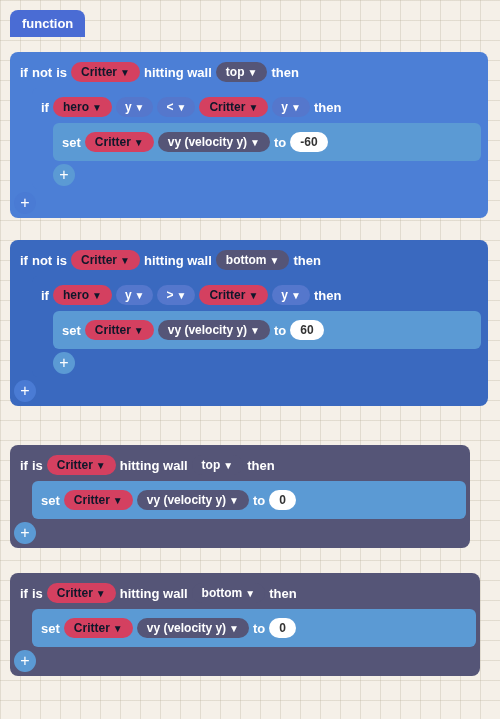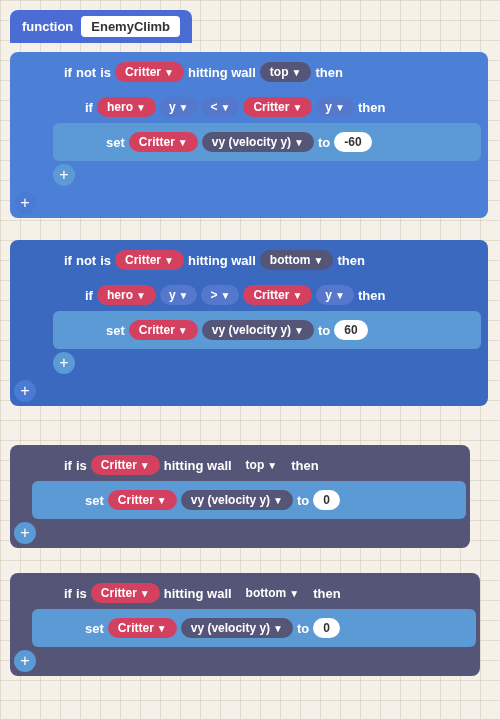--- a/index.html
+++ b/index.html
@@ -48,32 +48,31 @@
       font-weight: bold;
     }
 
     .block-row {
       display: flex;
       align-items: center;
       flex-wrap: wrap;
       gap: 4px;
       padding: 4px 6px;
       min-height: 32px;
-      margin-left: 44px;
     }
 
     .kw {
       color: white;
       font-size: 13px;
       font-weight: bold;
     }
 
     .pill-red {
       background: #d44060;
-      color: #ffffff;
+      color: #0f172a;
       border-radius: 20px;
       padding: 3px 10px;
       font-size: 12px;
       font-weight: bold;
       display: flex;
       align-items: center;
       gap: 3px;
       cursor: pointer;
     }
     .pill-dark {
@@ -142,21 +141,20 @@
       line-height: 1;
     }
   </style>
 </head>
 <body>
 
 <div class="workspace">
 
   <div class="function-header">
     <span class="function-label">function</span>
-    <span class="function-name-badge">EnemyClimb</span>
   </div>
 
   <div style="position:absolute; top:52px; left:10px; width:478px; background:#4c7fd6; border-radius:8px; padding:4px;">
     <div class="block-row">
       <span class="kw">if</span>
       <span class="kw">not</span>
       <span class="kw">is</span>
       <span class="pill-red">Critter <span class="dropdown-arrow">▼</span></span>
       <span class="kw">hitting wall</span>
       <span class="pill-dark">top <span class="dropdown-arrow">▼</span></span>

